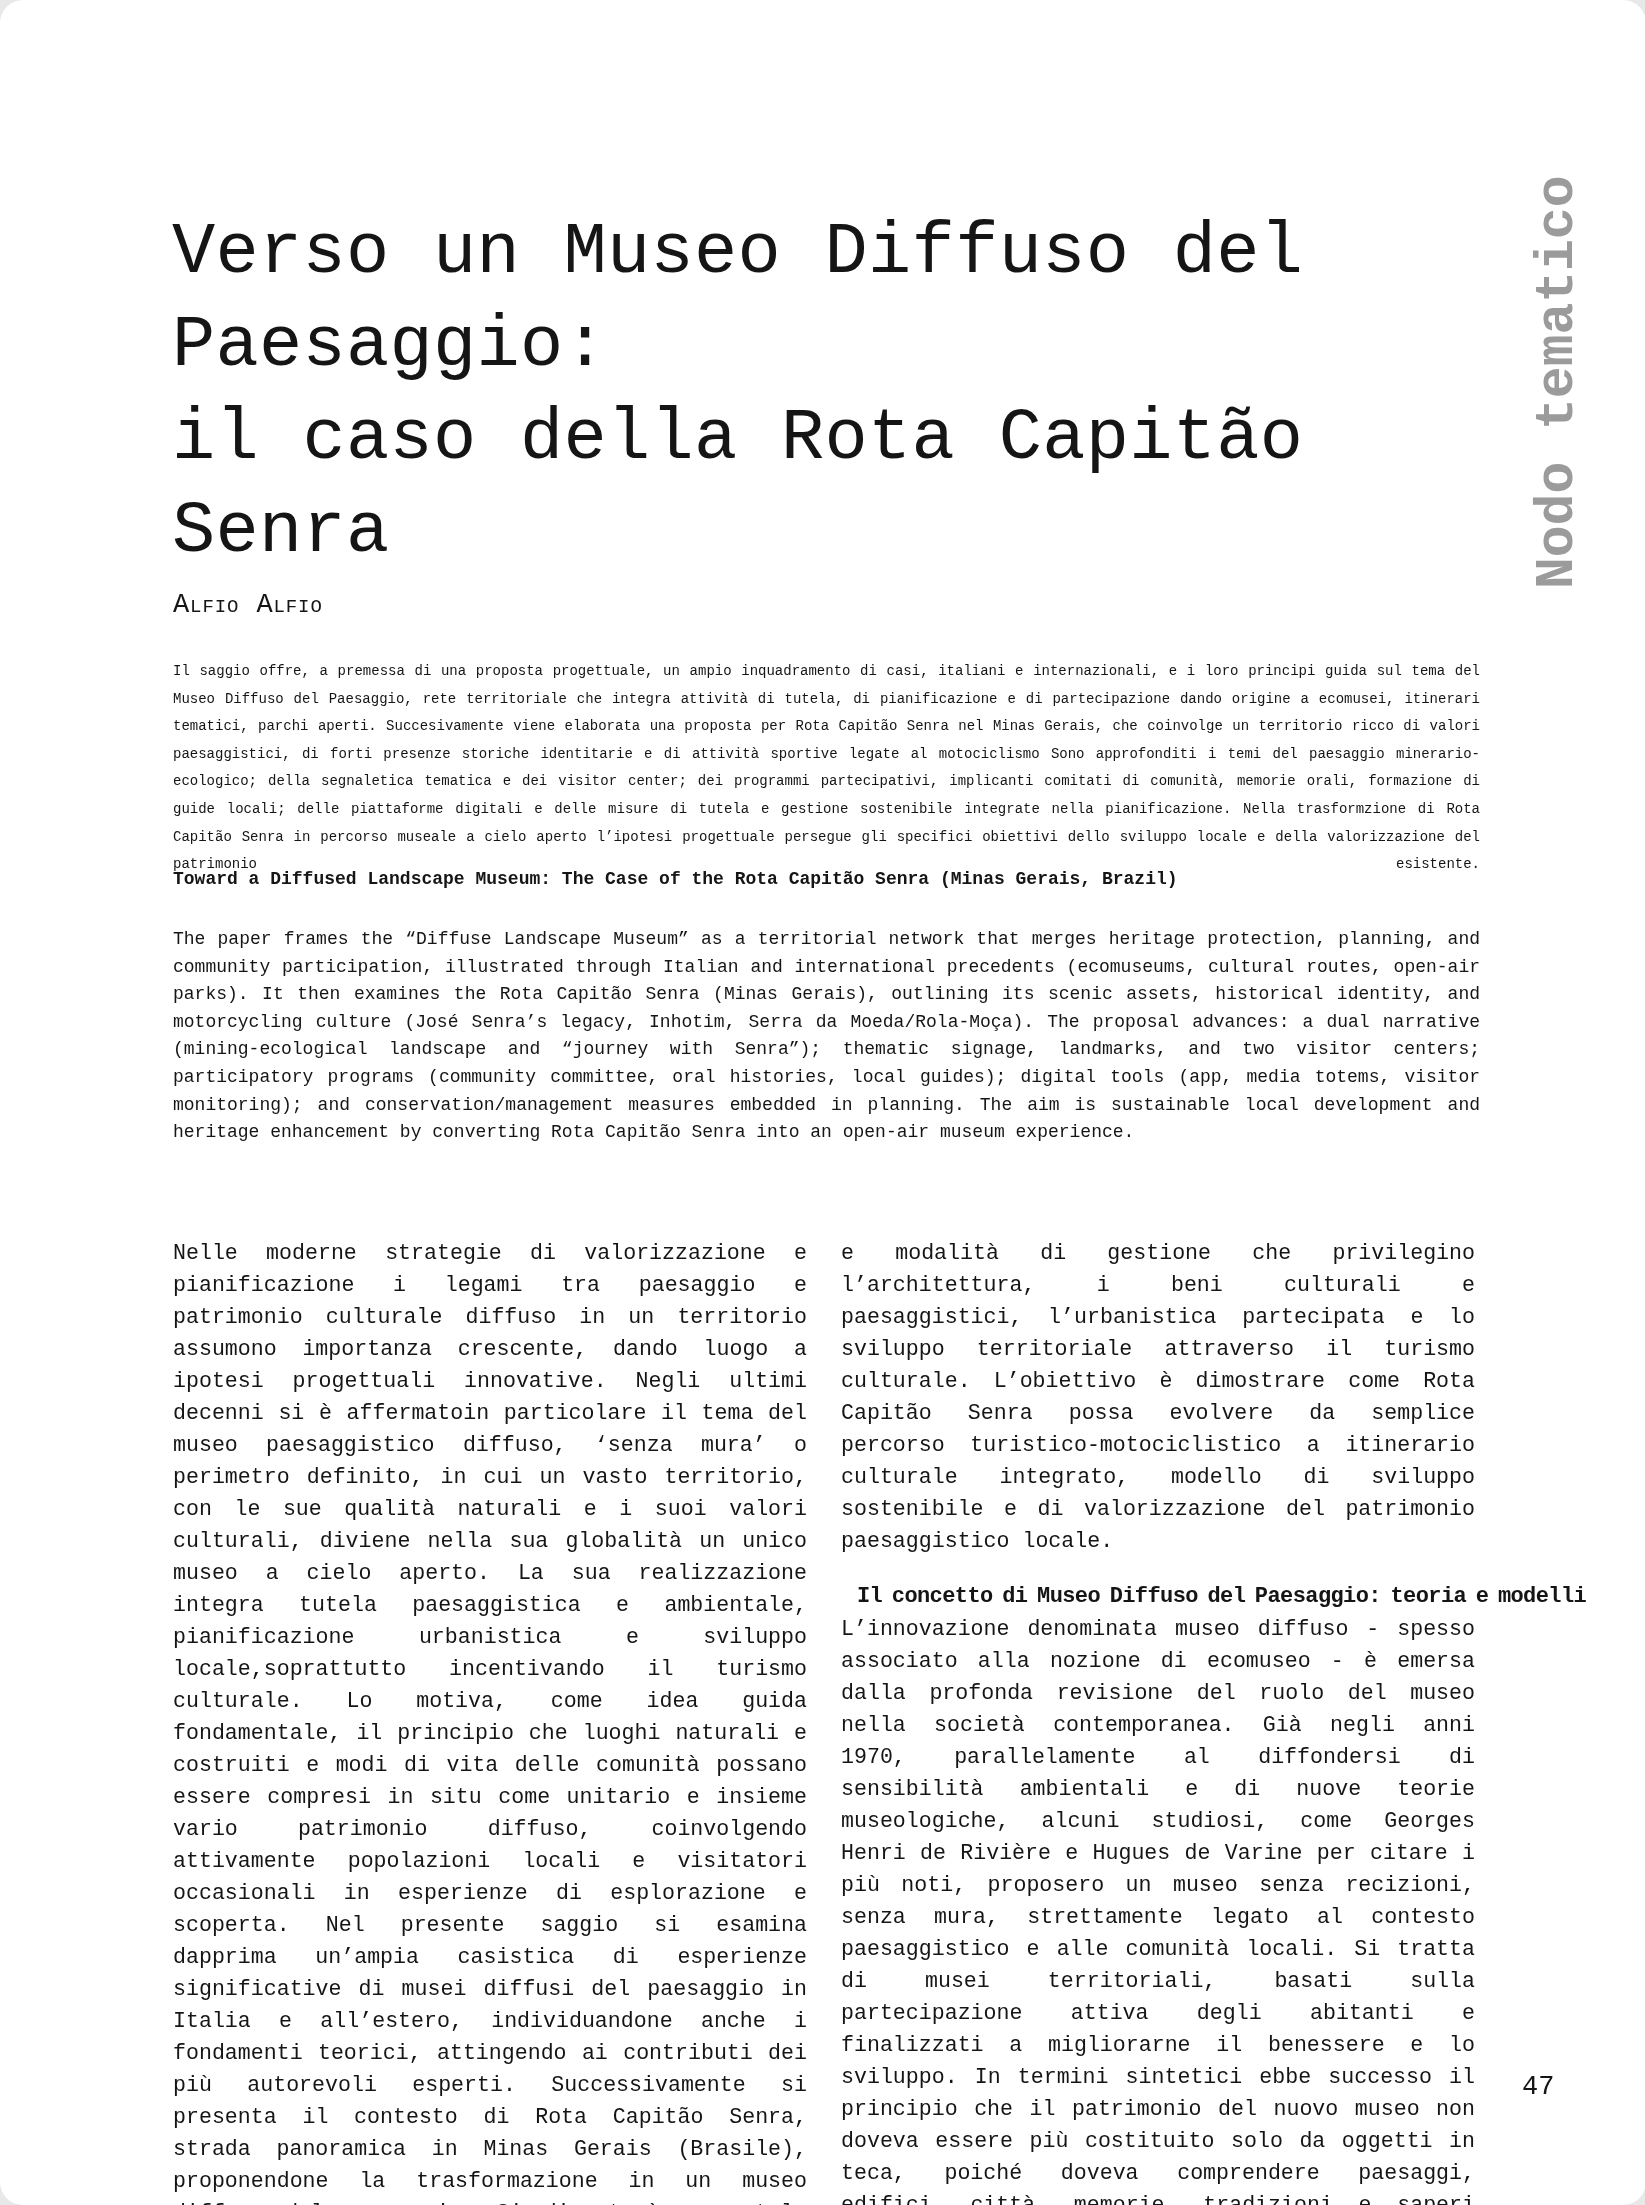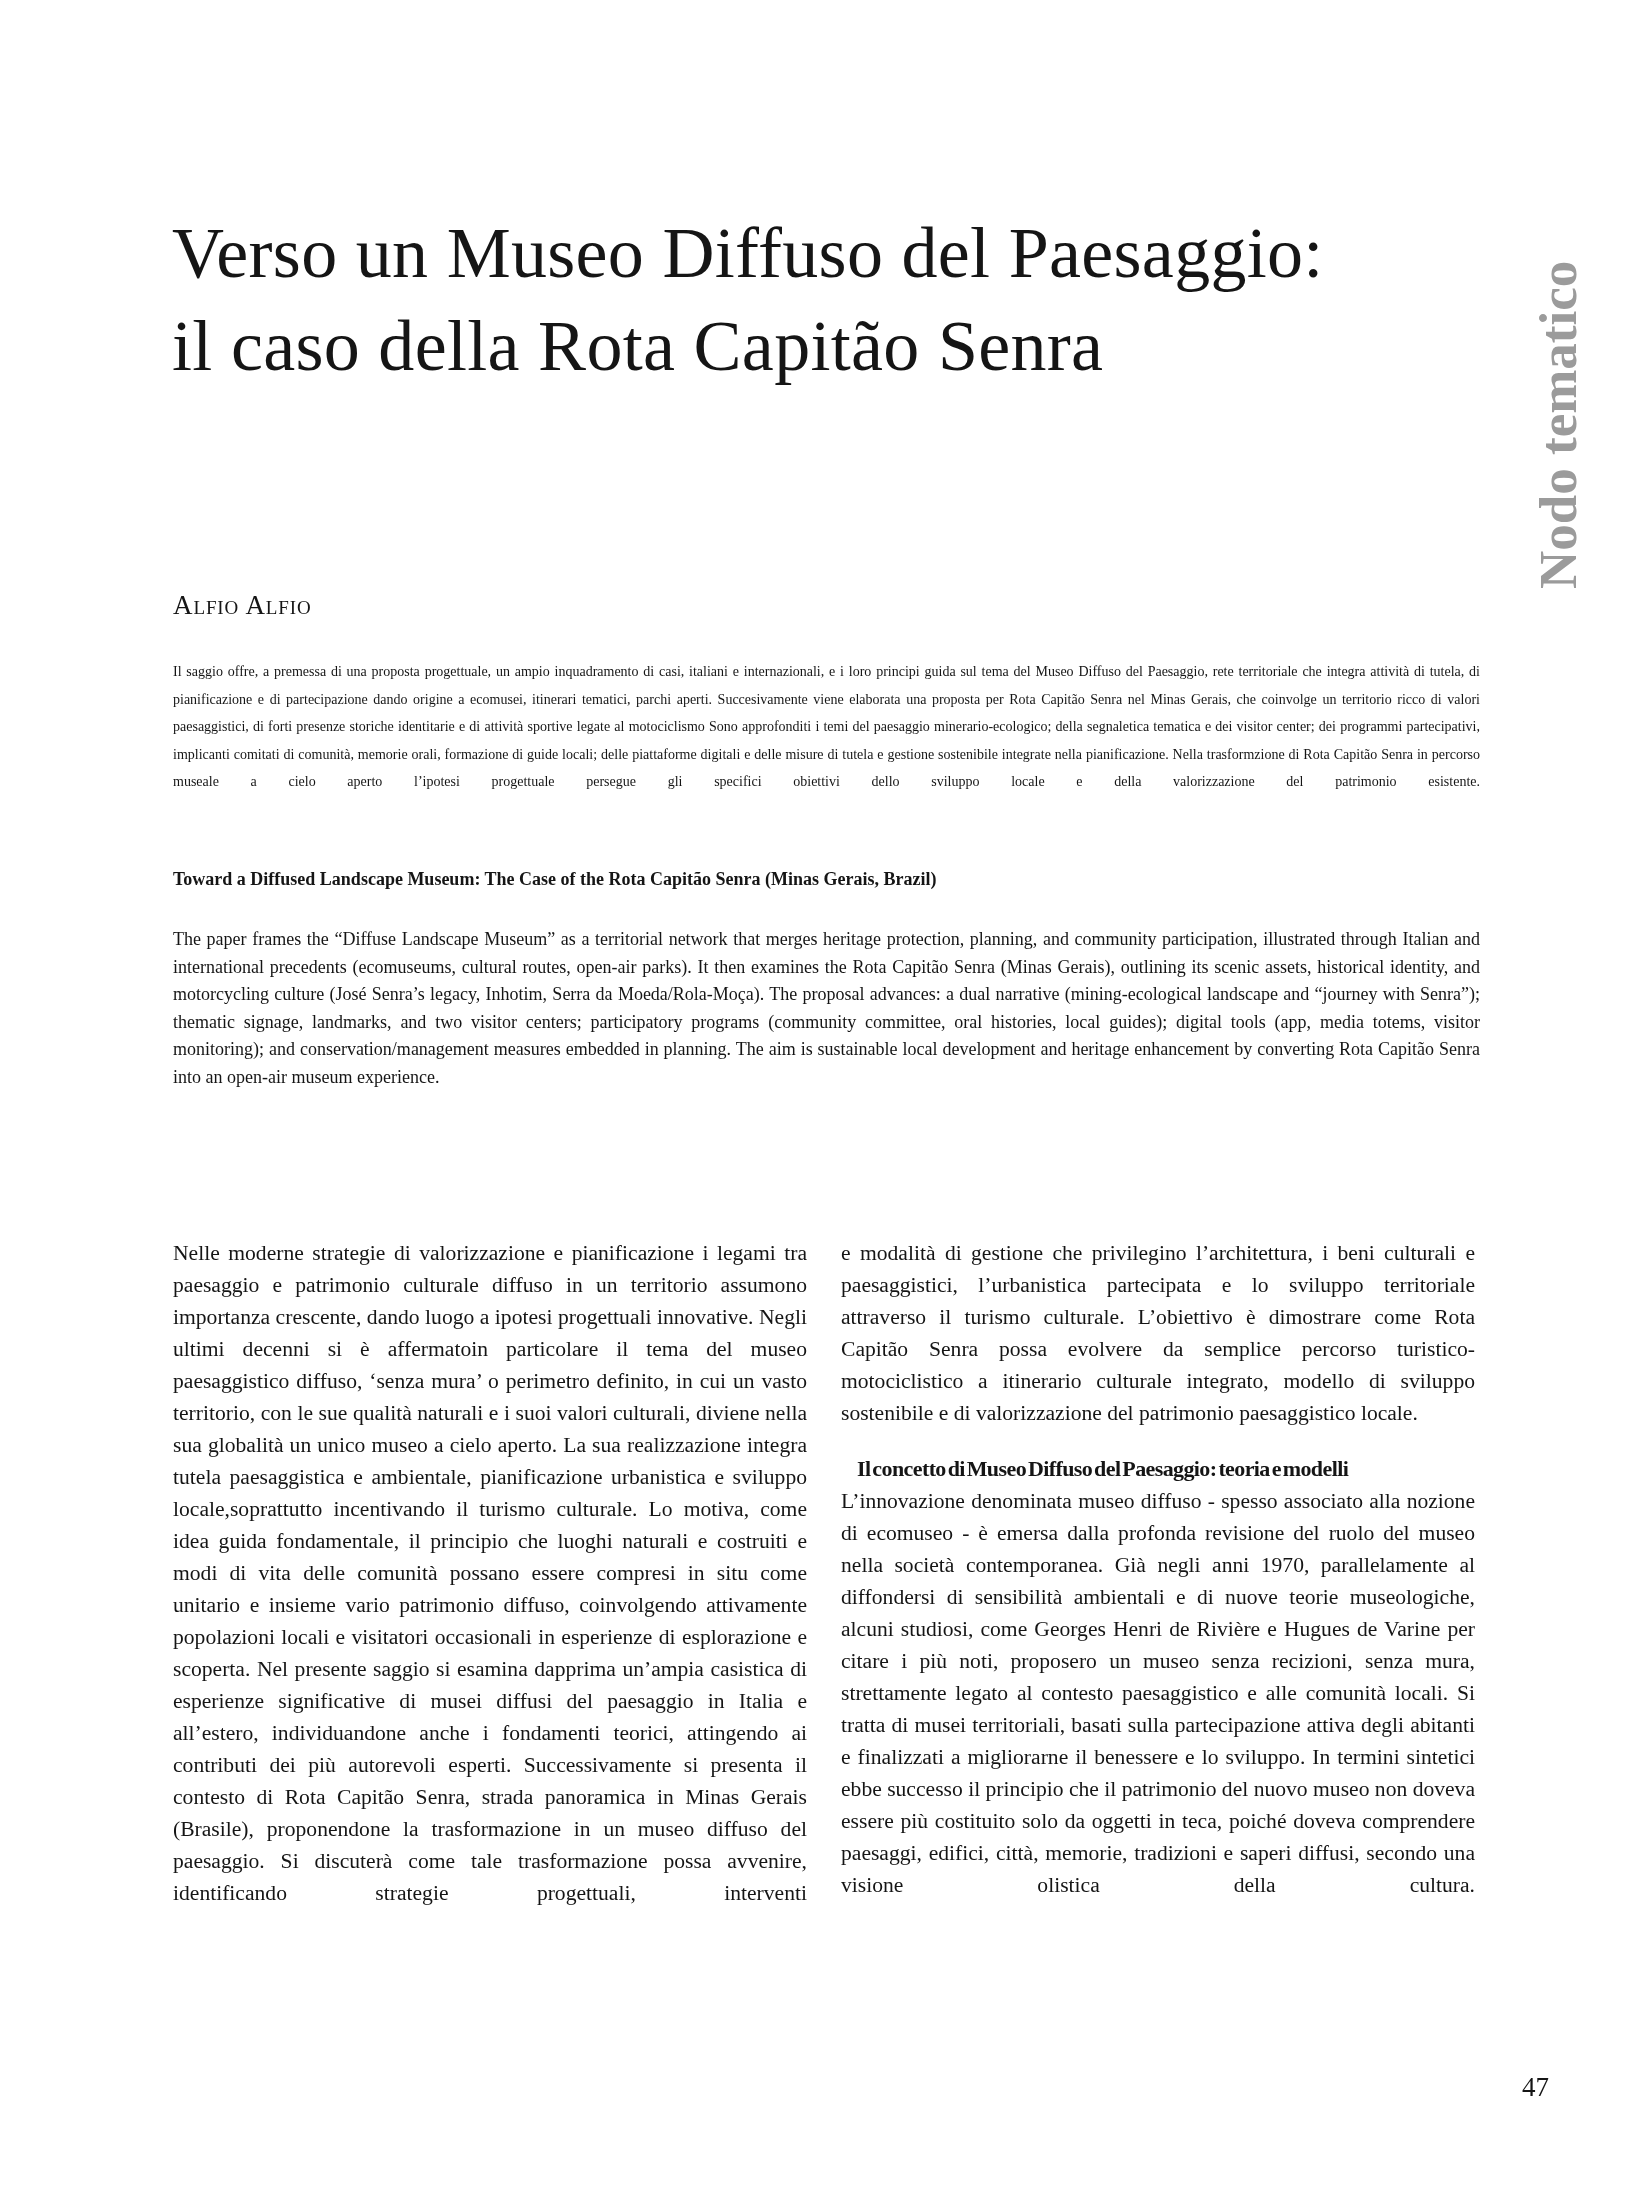--- a/index.html
+++ b/index.html
@@ -2,23 +2,24 @@
 <html style="font-size:9.5px"><head>
 <meta charset="utf-8">
 <style>
   html, body { margin: 0; padding: 0; }
   body { background: #e8e8e8; }
   .page {
     position: relative;
     width: 1646px;
     height: 2205px;
     background: #ffffff;
-    font-family: Liberation Serif, serif;
+    font-family: Liberation Mono, monospace;
     color: #151515;
     overflow: hidden;
+    border-radius: 23px;
   }
   .title {
     position: absolute;
     left: 172px;
     top: 159px;
     width: 1316px;
     font-size: 72px;
     line-height: 93px;
     font-weight: 400;
     letter-spacing: 0.3px;

